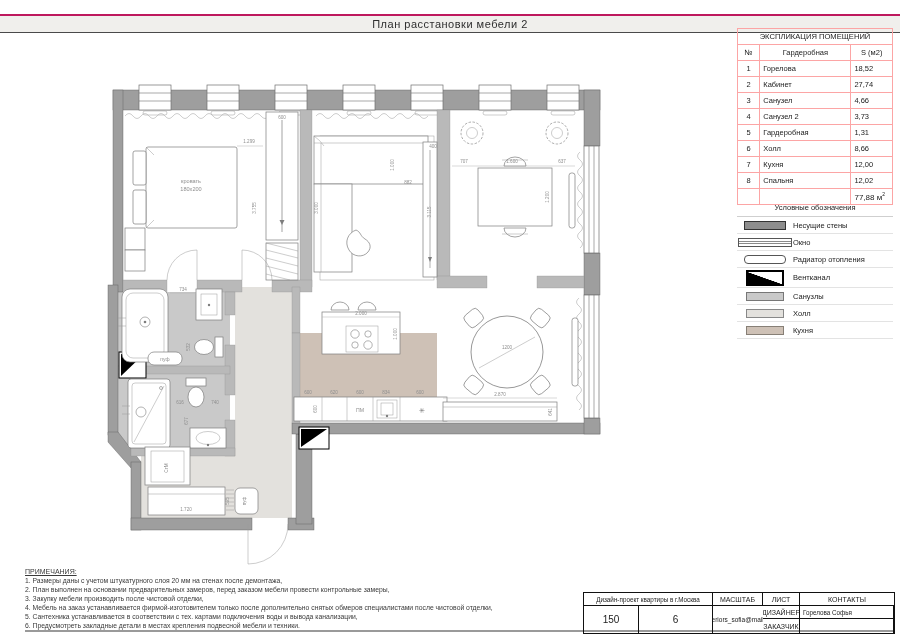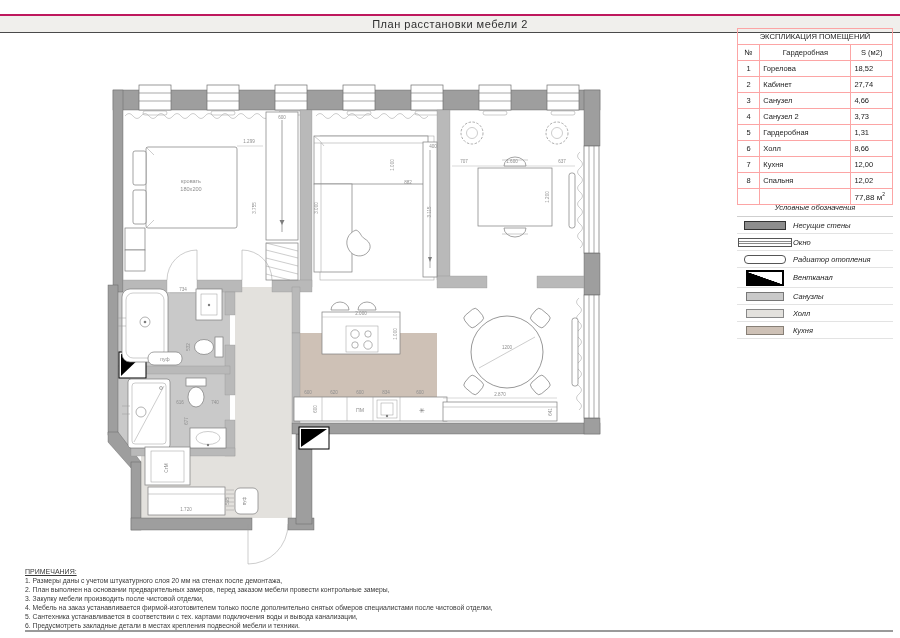--- a/index.html
+++ b/index.html
@@ -15,21 +15,21 @@
                font-size:7.5px;color:#222;}
   .explication td,.explication th{border:1px solid #fca5a5;padding:1px 3px;height:13px;
                font-weight:normal;vertical-align:middle;}
   .explication .t-title{text-align:center;font-size:7.6px;}
   .explication .c-num{width:16px;text-align:center;}
   .explication .c-name{width:88px;text-align:left;}
   .explication .c-area{width:36px;text-align:left;}
   .explication .total{font-size:8px;}
   sup{font-size:5px;}
   
-  .legend{position:absolute;left:737px;top:200px;width:156px;font-size:7.5px;color:#222;font-style:italic;}
+  .legend{position:absolute;left:737px;top:200px;width:156px;font-size:7.5px;color:#222;}
   .legend .lg-title{text-align:center;padding:3px 0 4px 0;border-bottom:1px solid #cfcfcf;}
   .legend .lg-row{display:flex;align-items:center;height:16px;border-bottom:1px solid #e3e3e3;}
   .legend .sw{width:56px;display:flex;justify-content:center;}
   .sw-wall{width:40px;height:7px;background:#8d8d8d;border:1px solid #333;}
   .sw-window{width:52px;height:7px;border:1px solid #555;background:
       linear-gradient(#fff 0 2px,#8a8a8a 2px 3px,#fff 3px 4px,#8a8a8a 4px 5px,#fff 5px 7px);}
   .sw-radiator{width:40px;height:7px;border:1px solid #555;border-radius:4px;background:#fff;}
   .sw-vent{width:34px;height:12px;border:2px solid #000;background:
       linear-gradient(to top right,#000 48%,#fff 50%);}
   .sw-bath{width:36px;height:7px;border:1px solid #777;background:#c9c9c9;}
@@ -506,14 +506,29 @@
     <div>1. Размеры даны с учетом штукатурного слоя 20 мм на стенах после демонтажа,</div>
     <div>2. План выполнен на основании предварительных замеров, перед заказом мебели провести контрольные замеры,</div>
     <div>3. Закупку мебели производить после чистовой отделки,</div>
     <div>4. Мебель на заказ устанавливается фирмой-изготовителем только после дополнительно снятых обмеров специалистами после чистовой отделки,</div>
     <div>5. Сантехника устанавливается в соответствии с тех. картами подключения воды и вывода канализации,</div>
     <div>6. Предусмотреть закладные детали в местах крепления подвесной мебели и техники.</div>
   </div>
 
   <div class="bottomline"></div>
 
+  <div class="tblock">
+    <div class="tb-project">Дизайн-проект квартиры в г.Москва</div>
+    <div class="tb-head">МАСШТАБ</div>
+    <div class="tb-head">ЛИСТ</div>
+    <div class="tb-head no-r">КОНТАКТЫ</div>
+
+    <div class="tb-role">ДИЗАЙНЕР</div>
+    <div class="tb-name">Горелова Софья</div>
+    <div class="tb-big no-b">150</div>
+    <div class="tb-big no-b">6</div>
+    <div class="tb-mail no-r no-b">interiors_sofia@mail.ru</div>
+
+    <div class="tb-role no-b">ЗАКАЗЧИК</div>
+    <div class="tb-name no-b"></div>
+  </div>
 
 </div>
 
 </body></html>

